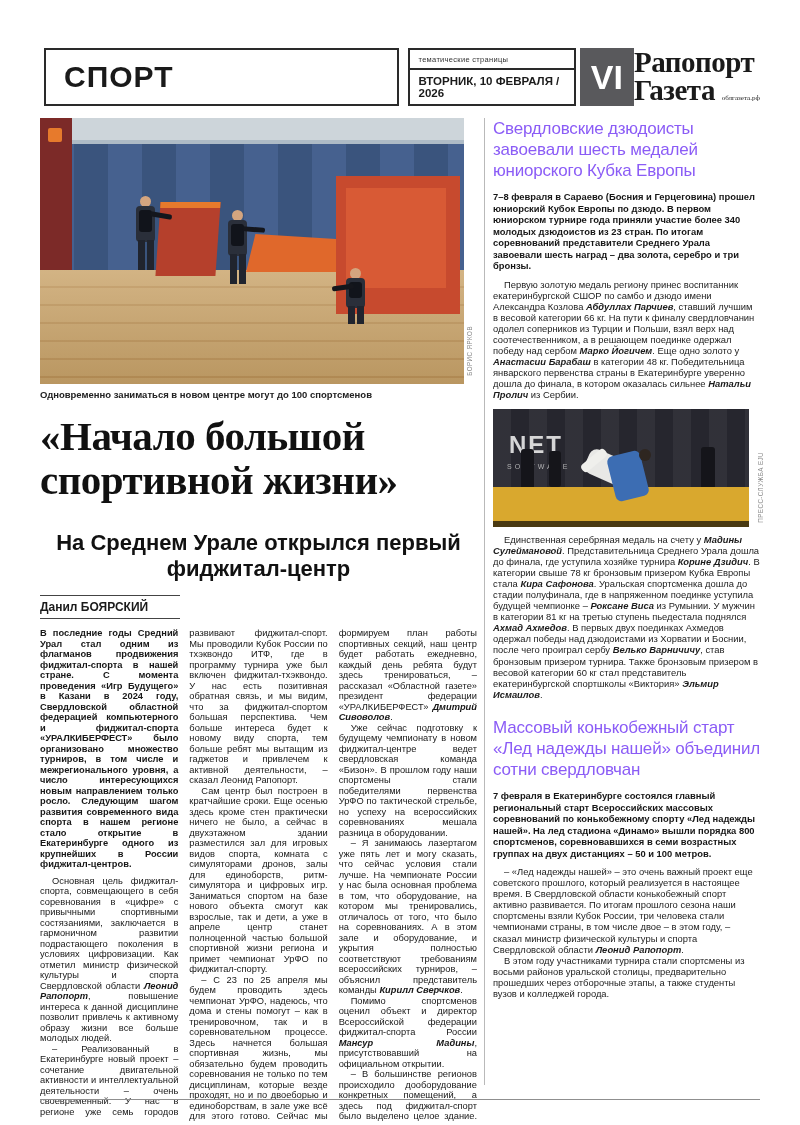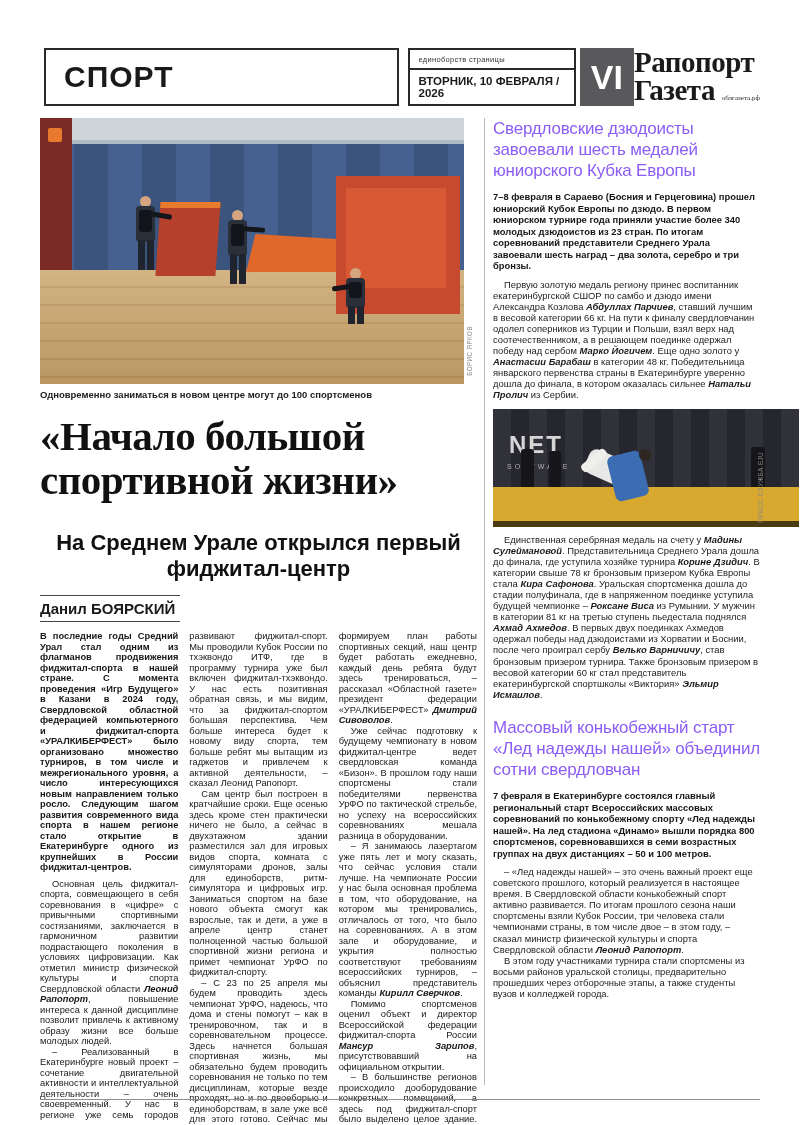--- a/index.html
+++ b/index.html
@@ -54,34 +54,34 @@
   .p-leg1{position:absolute;left:2px;top:44px;width:7px;height:30px;background:#20242e;}
   .p-leg2{position:absolute;left:11px;top:44px;width:7px;height:30px;background:#20242e;}
   .vcredit{writing-mode:vertical-rl;transform:rotate(180deg);font-size:6.3px;color:#8a8a8a;
            letter-spacing:.4px;position:absolute;}
   .vcredit.main{right:-9px;bottom:8px;}
   .caption{margin-top:5px;width:424px;font-size:9.5px;font-weight:bold;color:#222;}
   .headline{font-family:"Liberation Serif",serif;font-size:41px;line-height:1.08;letter-spacing:-.5px;
             margin-top:14px;color:#111;}
   .subtitle{font-size:22px;font-weight:bold;margin-top:25px;color:#111;text-align:center;}
   .byline-box{margin-top:13px;width:140px;border-top:1px solid #444;border-bottom:1px solid #444;
-              padding:4px 0;font-size:15px;font-weight:bold;}
+              padding:4px 0;font-size:12px;font-weight:bold;}
   .main-body{margin-top:9px;width:437px;height:496px;column-count:3;column-gap:11px;
              font-family:Liberation Sans, sans-serif;font-size:9.3px;line-height:1.13;
              text-align:justify;overflow:hidden;color:#171717;}
   .lead-p{font-weight:bold;margin:0 0 6px 0;}
   .body-p{margin:0;text-indent:12px;}
   .nm{font-style:italic;}
 
   
   .rc-h{font-size:17px;line-height:1.24;font-weight:normal;color:#8b5cf6;margin:0;letter-spacing:-.2px;}
   .rc-lead{font-weight:bold;font-size:9.4px;line-height:1.22;margin:10px 0 7px;color:#161616;}
   .rc-p{font-size:9.4px;line-height:1.18;margin:0;text-indent:11px;color:#1c1c1c;text-align:left;}
   .judo-photo-wrap{position:relative;width:262px;margin:8px 0 7px;}
-  .photo-judo{position:relative;width:306px;height:118px;overflow:hidden;background:#26262e;}
+  .photo-judo{position:relative;width:256px;height:118px;overflow:hidden;background:#26262e;}
   .pj-bg{position:absolute;inset:0;background:repeating-linear-gradient(90deg,rgba(255,255,255,.05) 0 18px,rgba(0,0,0,0) 18px 36px);}
   .pj-net{position:absolute;left:16px;top:22px;font-weight:bold;font-size:24px;letter-spacing:2px;color:#e9e9e9;opacity:.9;}
   .pj-soft{position:absolute;left:14px;top:54px;font-size:7px;letter-spacing:3px;color:#cfcfcf;opacity:.8;}
   .pj-mat{position:absolute;left:0;bottom:0;width:100%;height:40px;background:#d9a82e;}
   .pj-mat-edge{position:absolute;left:0;bottom:0;width:100%;height:6px;background:#4a3a12;}
   .pj-sil{position:absolute;background:#15151a;border-radius:3px;}
   .pj-blue{position:absolute;left:118px;bottom:28px;width:34px;height:46px;background:#3c6db3;
            border-radius:6px;transform:rotate(-14deg);}
   .pj-blue-head{position:absolute;left:146px;bottom:66px;width:12px;height:12px;border-radius:50%;background:#2e2620;}
   .pj-white{position:absolute;left:92px;bottom:44px;width:56px;height:26px;background:#e8e8e6;
@@ -94,21 +94,21 @@
 </head>
 <body>
 
 <div class="page">
 
   <header class="header">
     <div class="sport-box">
       <span>СПОРТ</span>
     </div>
     <div class="date-box">
-      <div class="tagline">единоборств страницы</div>
+      <div class="tagline">тематические страницы</div>
       <div class="date">ВТОРНИК, 10 ФЕВРАЛЯ / 2026</div>
     </div>
     <div class="pagenum">VI</div>
     <div class="masthead">
       <div>Рапопорт</div>
       <div><span>Газета</span>
         <span class="site">облгазета.рф</span></div>
     </div>
   </header>
 
@@ -166,21 +166,21 @@
       <div class="byline-box">Данил БОЯРСКИЙ</div>
 
       <div class="main-body" id="main-body">
           <p class="lead-p">В последние годы Средний Урал стал одним из флагманов продвижения фиджитал-спорта в нашей стране. С момента проведения «Игр Будущего» в Казани в 2024 году, Свердловской областной федерацией компьютерного и фиджитал-спорта «УРАЛКИБЕРФЕСТ» было организовано множество турниров, в том числе и межрегионального уровня, а число интересующихся новым направлением только росло. Следующим шагом развития современного вида спорта в нашем регионе стало открытие в Екатеринбурге одного из крупнейших в России фиджитал-центров.</p>
           <p class="body-p">Основная цель фиджитал-спорта, совмещающего в себя соревнования в «цифре» с привычными спортивными состязаниями, заключается в гармоничном развитии подрастающего поколения в условиях цифровизации. Как отметил министр физической культуры и спорта Свердловской области <b class="nm">Леонид Рапопорт</b>, повышение интереса к данной дисциплине позволит привлечь к активному образу жизни все больше молодых людей.</p>
           <p class="body-p">– Реализованный в Екатеринбурге новый проект – сочетание двигательной активности и интеллектуальной деятельности – очень своевременный. У нас в регионе уже семь городов развивают фиджитал-спорт. Мы проводили Кубок России по тхэквондо ИТФ, где в программу турнира уже был включен фиджитал-тхэквондо. У нас есть позитивная обратная связь, и мы видим, что за фиджитал-спортом большая перспектива. Чем больше интереса будет к новому виду спорта, тем больше ребят мы вытащим из гаджетов и привлечем к активной деятельности, – сказал Леонид Рапопорт.</p>
           <p class="body-p">Сам центр был построен в кратчайшие сроки. Еще осенью здесь кроме стен практически ничего не было, а сейчас в двухэтажном здании разместился зал для игровых видов спорта, комната с симуляторами дронов, залы для единоборств, ритм-симулятора и цифровых игр. Заниматься спортом на базе нового объекта смогут как взрослые, так и дети, а уже в апреле центр станет полноценной частью большой спортивной жизни региона и примет чемпионат УрФО по фиджитал-спорту.</p>
           <p class="body-p">– С 23 по 25 апреля мы будем проводить здесь чемпионат УрФО, надеюсь, что дома и стены помогут – как в тренировочном, так и в соревновательном процессе. Здесь начнется большая спортивная жизнь, мы обязательно будем проводить соревнования не только по тем дисциплинам, которые везде проходят, но и по двоеборью и единоборствам, в зале уже всё для этого готово. Сейчас мы формируем план работы спортивных секций, наш центр будет работать ежедневно, каждый день ребята будут здесь тренироваться, – рассказал «Областной газете» президент федерации «УРАЛКИБЕРФЕСТ» <b class="nm">Дмитрий Сивоволов</b>.</p>
           <p class="body-p">Уже сейчас подготовку к будущему чемпионату в новом фиджитал-центре ведет свердловская команда «Бизон». В прошлом году наши спортсмены стали победителями первенства УрФО по тактической стрельбе, но успеху на всероссийских соревнованиях мешала разница в оборудовании.</p>
           <p class="body-p">– Я занимаюсь лазертагом уже пять лет и могу сказать, что сейчас условия стали лучше. На чемпионате России у нас была основная проблема в том, что оборудование, на котором мы тренировались, отличалось от того, что было на соревнованиях. А в этом зале и оборудование, и укрытия полностью соответствуют требованиям всероссийских турниров, – объяснил представитель команды <b class="nm">Кирилл Сверчков</b>.</p>
-          <p class="body-p">Помимо спортсменов оценил объект и директор Всероссийской федерации фиджитал-спорта России <b class="nm">Мансур Зарипов</b>, присутствовавший на официальном открытии.</p>
+          <p class="body-p">Помимо спортсменов оценил объект и директор Всероссийской федерации фиджитал-спорта России <b class="nm">Мансур Мадины</b>, присутствовавший на официальном открытии.</p>
           <p class="body-p">– В большинстве регионов происходило дооборудование конкретных помещений, а здесь под фиджитал-спорт было выделено целое здание. В этом плане Свердловская область находится в авангарде развития фиджитал-движения. Наличие универсальных спортивных площадок, зала для единоборств будет привлекать молодежь, и, я думаю, что фиджитал-центр станет площадкой развития не только для фиджитал-спорта, но и для инновационных видов спорта: гонок дронов, спортивного программирования и других важных дисциплин, – отметил Мансур Зарипов.</p>
         </div>
     </div>
 
     <div class="vrule"></div>
 
     <div class="right-col">
 
       <section>
         <h2 class="rc-h">Свердловские дзюдоисты завоевали шесть медалей юниорского Кубка Европы</h2>

